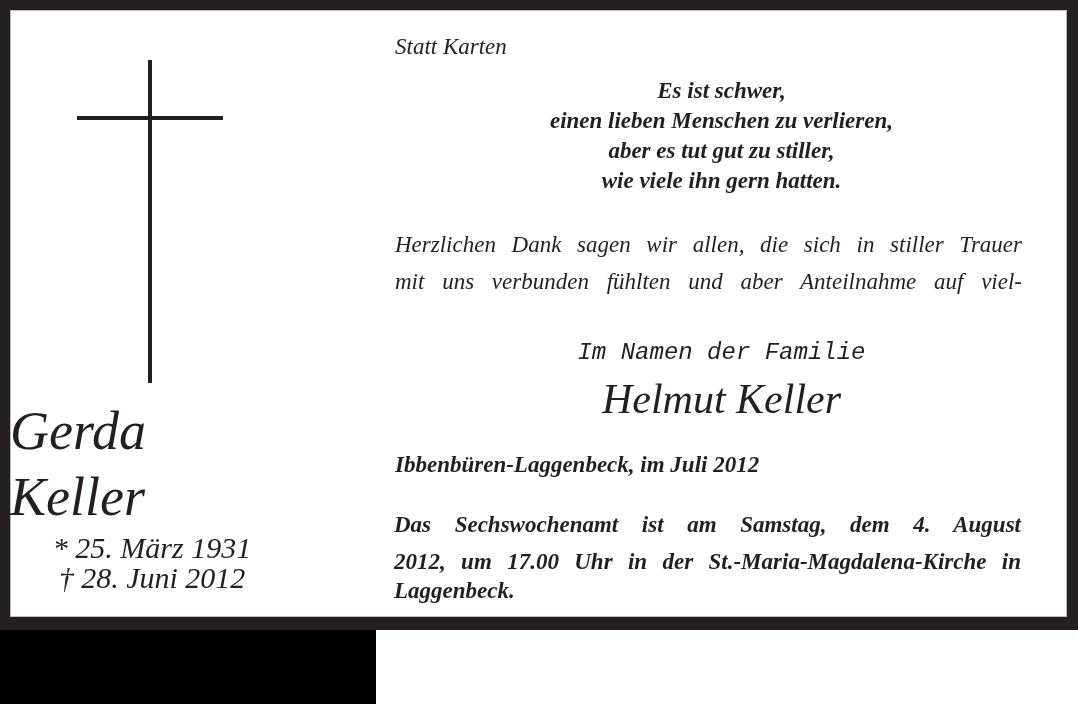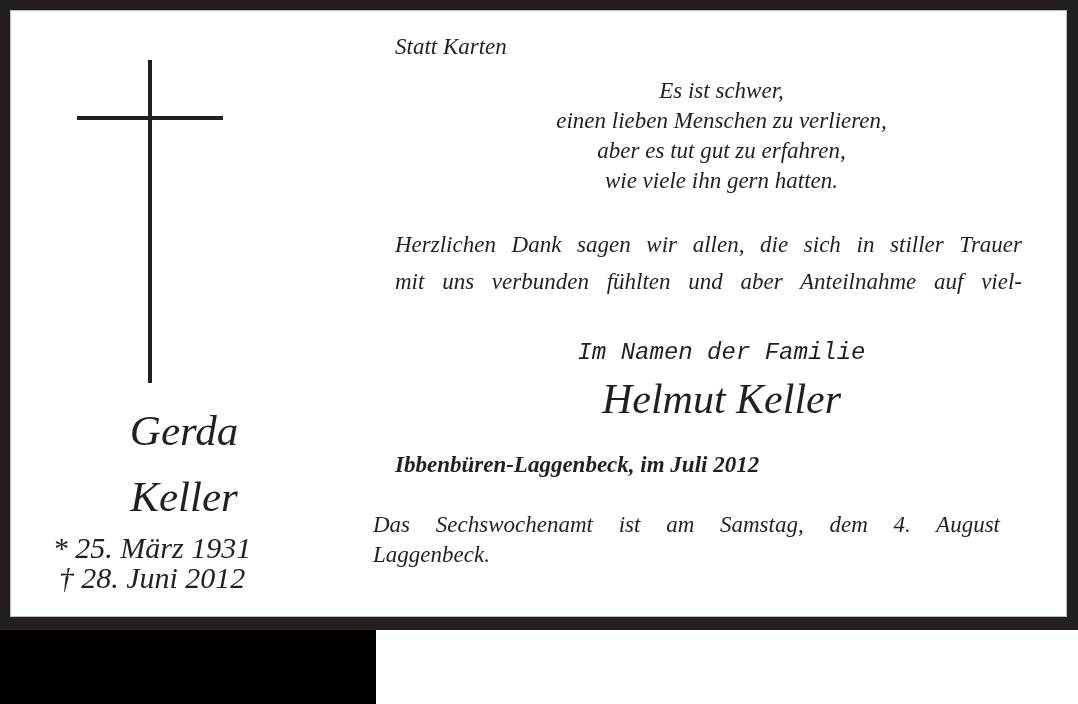--- a/index.html
+++ b/index.html
@@ -32,39 +32,39 @@
     position:absolute;
     inset:0;
     box-shadow:inset 0 0 0 1px var(--hairline);
   }
   
   .cross{position:absolute;left:0;top:0;}
   .cross-v{position:absolute;left:138px;top:50px;width:4px;height:323px;background:var(--frame);}
   .cross-h{position:absolute;left:67px;top:106px;width:146px;height:4px;background:var(--frame);}
   .name-block{
     position:absolute;left:0;top:388px;width:284px;
-    text-align:center;
-    font-size:43px;line-height:66px;margin-left:32px;
+    text-align:left;
+    font-size:54px;line-height:66px;
   }
   .dates-block{
     position:absolute;left:0;top:523px;width:284px;
     text-align:center;
     font-size:30px;line-height:30px;
   }
   
   .rtext{font-size:23px;line-height:30px;}
   .preface{position:absolute;left:385px;top:22px;width:627px;}
-  .verse{position:absolute;left:398px;top:66px;width:627px;text-align:center;}
+  .verse{position:absolute;left:398px;top:66px;width:627px;text-align:center;font-weight:bold;}
   .thanks{position:absolute;left:385px;top:213px;width:627px;line-height:29.5px;}
   .jline{text-align:justify;text-align-last:justify;margin-top:7px;}
   .jline-last{text-align:left;}
   .sig-intro{position:absolute;left:398px;top:328px;width:627px;text-align:center;font-size:24px;font-family:Liberation Mono, monospace;}
   .sig-name{position:absolute;left:398px;top:366px;width:627px;text-align:center;font-size:42px;line-height:46px;}
   .place-date{position:absolute;left:385px;top:440px;width:627px;font-weight:bold;}
-  .service{position:absolute;left:363px;top:493px;width:627px;line-height:29.5px;}
+  .service{position:absolute;left:384px;top:493px;width:627px;line-height:29.5px;font-weight:bold;}
   
   .redaction{
     position:absolute;left:0;top:630px;width:376px;height:74px;
     background:var(--redaction);
   }
 </style>
 </head>
 <body>
 
 <div class="card">
@@ -83,35 +83,36 @@
     <div class="dates-block">
       <div>* 25. März 1931</div>
       <div>† 28. Juni 2012</div>
     </div>
 
     <div class="rtext preface">Statt Karten</div>
 
     <div class="rtext verse">
       <div>Es ist schwer,</div>
       <div>einen lieben Menschen zu verlieren,</div>
-      <div>aber es tut gut zu erfahren,</div>
+      <div>aber es tut gut zu stiller,</div>
       <div>wie viele ihn gern hatten.</div>
     </div>
 
     <div class="rtext thanks">
       <div class="jline">Herzlichen Dank sagen wir allen, die sich in stiller Trauer</div>
       <div class="jline">mit uns verbunden fühlten und aber Anteilnahme auf viel-</div>
     </div>
 
     <div class="rtext sig-intro">Im Namen der Familie</div>
     <div class="sig-name">Helmut Keller</div>
 
     <div class="rtext place-date">Ibbenbüren-Laggenbeck, im Juli 2012</div>
 
     <div class="rtext service">
       <div class="jline">Das Sechswochenamt ist am Samstag, dem 4. August</div>
+      <div class="jline">2012, um 17.00 Uhr in der St.-Maria-Magdalena-Kirche in</div>
       <div class="jline-last">Laggenbeck.</div>
     </div>
 
   </div>
 </div>
 
 <div class="redaction"></div>
 
 </body></html>

